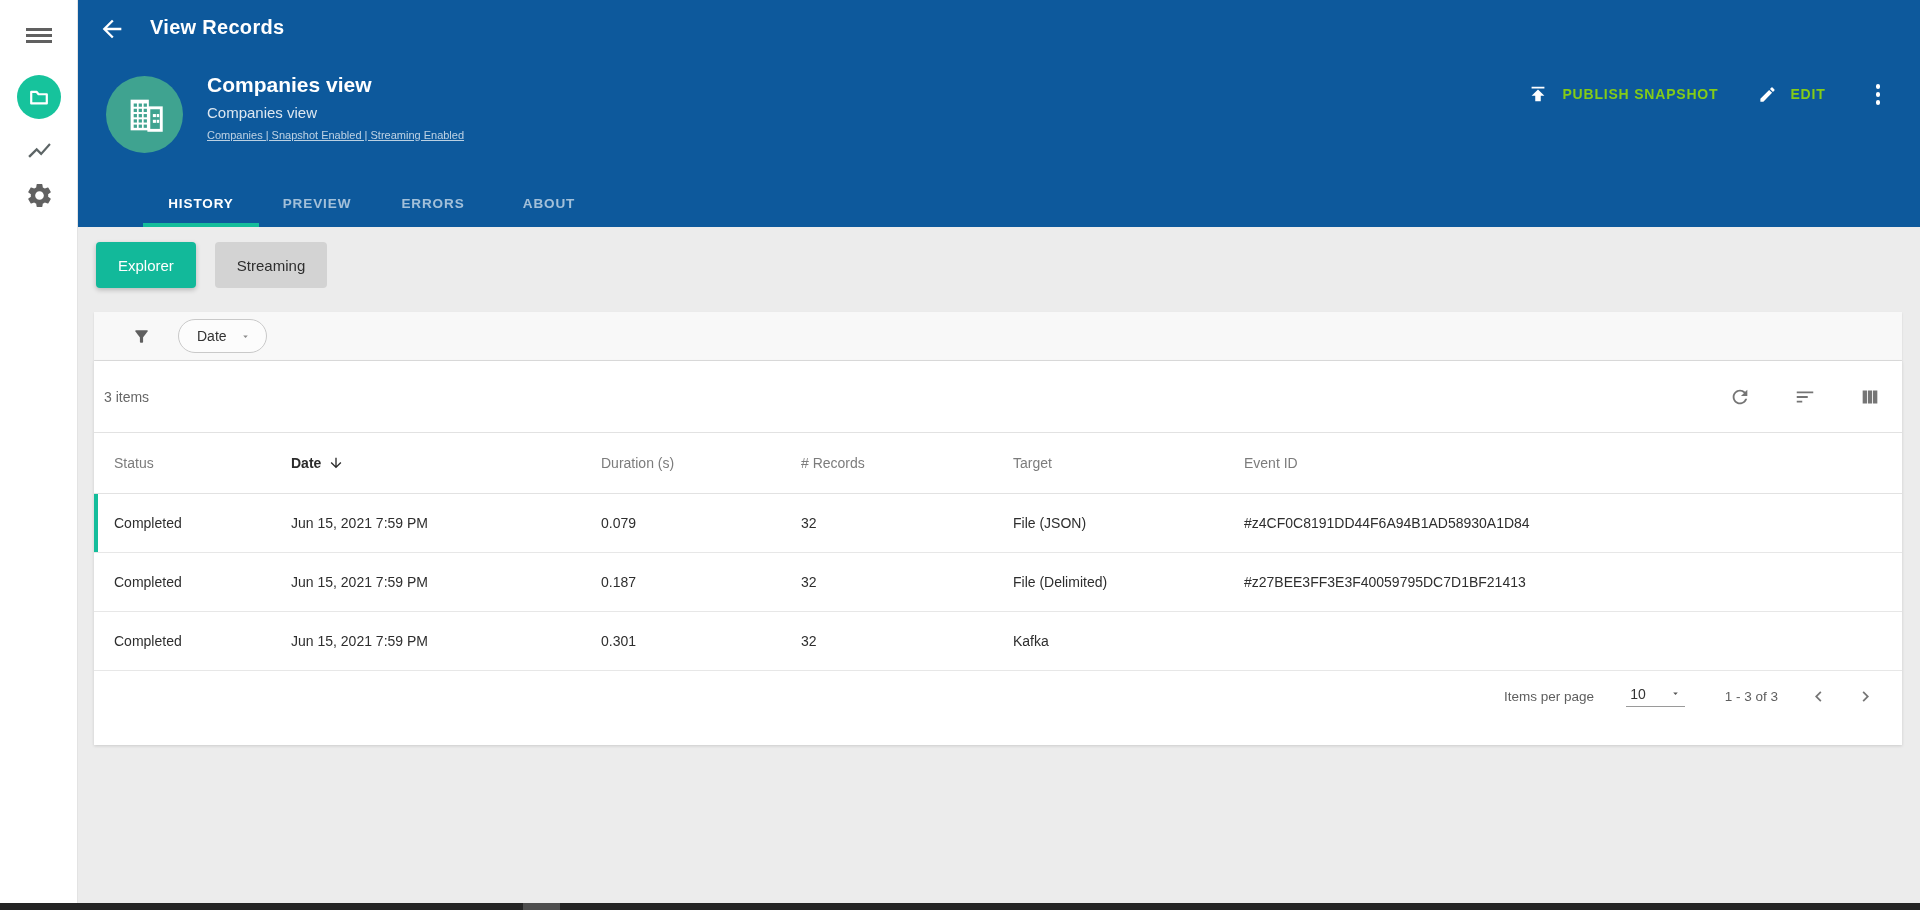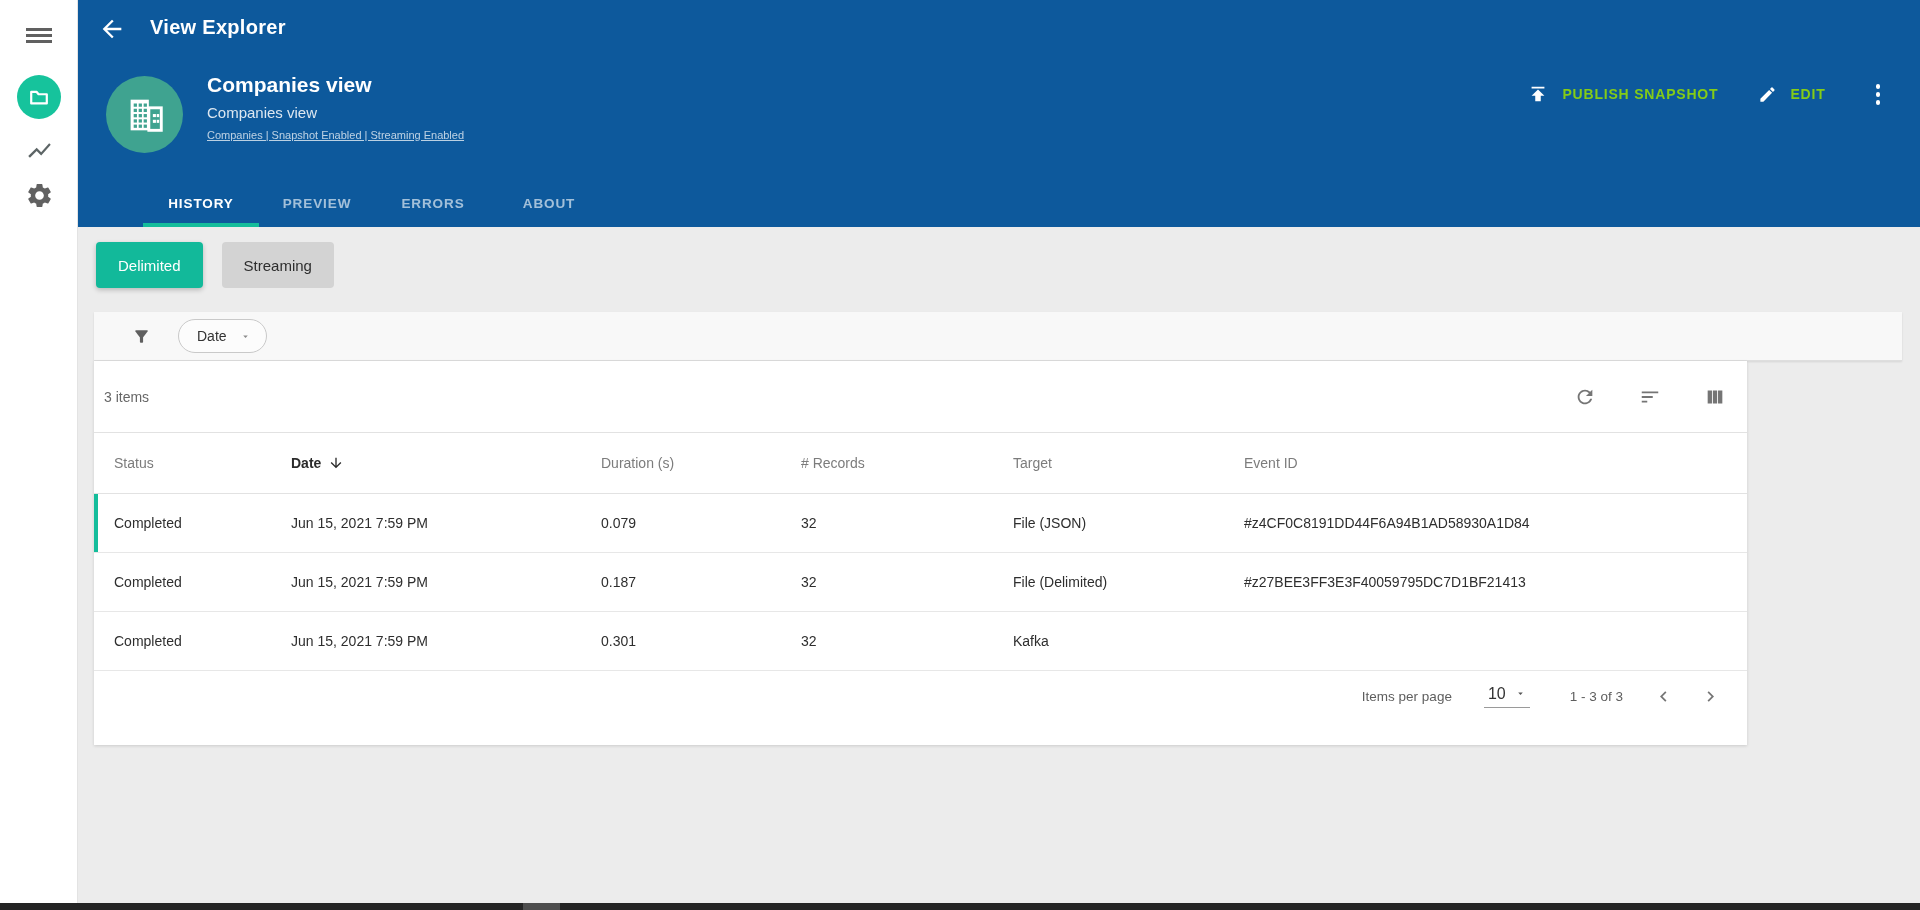--- a/index.html
+++ b/index.html
@@ -87,21 +87,21 @@
   .funnel { margin-left:38px; color:#5f5f5f; cursor:pointer; }
   .date-pill {
     margin-left:27px; height:34px; border:1px solid #c9c9c9; border-radius:17px;
     background:#fcfcfc; cursor:pointer;
     display:flex; align-items:center; padding:0 15px 0 18px; gap:13px;
     font-size:14px; color:#333;
   }
   .caret { color:#8b8b8b; }
 
   .table-card {
-    position:absolute; left:16px; top:134px; width:1653px; height:384px;
+    position:absolute; left:16px; top:134px; width:1808px; height:384px;
     background:#ffffff; box-shadow:0 1px 3px rgba(0,0,0,.14);
   }
   .items-bar {
     height:72px; border-bottom:1px solid #e2e2e2;
     display:flex; align-items:center; justify-content:space-between;
     padding:0 21px 0 10px;
   }
   .items-count { font-size:14px; color:#666; }
   .toolbar { display:flex; align-items:center; gap:43px; color:#757575; }
   .tool-ic { cursor:pointer; }
@@ -120,22 +120,22 @@
     height:59px; border-bottom:1px solid #e7e7e7;
     font-size:14px; color:#2e2e2e; position:relative; cursor:pointer; background:#fff;
   }
   .row-indicator { position:absolute; left:0; top:0; bottom:0; width:4px; background:#14bd9b; }
 
   .pagination {
     height:50px; display:flex; align-items:center; justify-content:flex-end;
     padding-right:26px; font-size:13.5px; color:#5e5e5e;padding-left:44px;
   }
   .page-size {
-    margin-left:32px; display:flex; align-items:center; gap:9px; cursor:pointer;
-    border-bottom:1px solid #9a9a9a; padding:0 4px 4px 4px; color:#333; font-size:16px;
+    margin-left:32px; display:flex; align-items:center; gap:24px; cursor:pointer;
+    border-bottom:1px solid #9a9a9a; padding:0 4px 4px 4px; color:#333; font-size:14px;
   }
   .page-size .caret { color:#565656; }
   .page-range { margin-left:40px; }
   .page-chevrons { margin-left:30px; display:flex; align-items:center; gap:26px; color:#757575; }
   .chev { cursor:pointer; }
 
   
   .bottom-bar { position:absolute; left:0; bottom:0; width:1920px; height:7px; background:#242424; }
   .bottom-bar-thumb { position:absolute; left:523px; top:0; width:37px; height:7px; background:#4d4d4d; }
 </style>
@@ -170,21 +170,21 @@
     </span>
   </div>
 </div>
 
 <div class="appbar">
   <div class="back-btn">
     <svg width="28" height="28" viewBox="0 0 24 24" fill="currentColor">
       <path d="M20 11H7.83l5.59-5.59L12 4l-8 8 8 8 1.41-1.41L7.83 13H20v-2z"></path>
     </svg>
   </div>
-  <div class="window-title">View Explorer</div>
+  <div class="window-title">View Records</div>
 
   <div class="avatar">
     <span>
       <svg width="46" height="46" viewBox="0 0 48 48">
         <rect x="9" y="8" width="19" height="32" fill="#ffffff"></rect>
         <g fill="#3fa390">
           <rect x="12.2" y="12" width="3.4" height="3.4"></rect>
             <rect x="17.4" y="12" width="3.4" height="3.4"></rect>
             <rect x="22.6" y="12" width="3.4" height="3.4"></rect>
           <rect x="12.2" y="17.5" width="3.4" height="3.4"></rect>
@@ -255,21 +255,21 @@
     <div class="tab">
       <span>ABOUT</span>
     </div>
   </div>
 </div>
 
 <div class="content">
 
   <div class="toggle-row">
     <div class="toggle toggle-snapshot">
-      <span>Delimited</span>
+      <span>Explorer</span>
     </div>
     <div class="toggle toggle-streaming">
       <span>Streaming</span>
     </div>
   </div>
 
   <div class="filter-card">
     <span class="funnel">
       <svg width="19" height="19" viewBox="0 0 24 24" fill="currentColor">
         <path d="M4.25 5.61C6.27 8.2 10 13 10 13v6c0 .55.45 1 1 1h2c.55 0 1-.45 1-1v-6s3.72-4.8 5.74-7.39A.998.998 0 0 0 18.95 4H5.04c-.83 0-1.3.95-.79 1.61z"></path>

